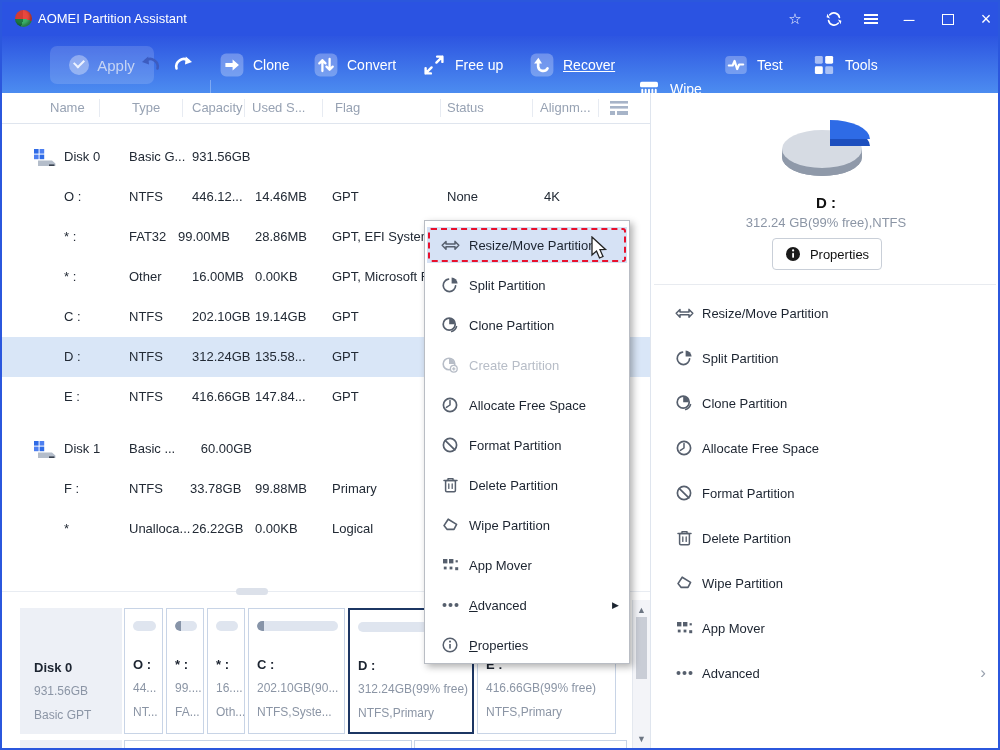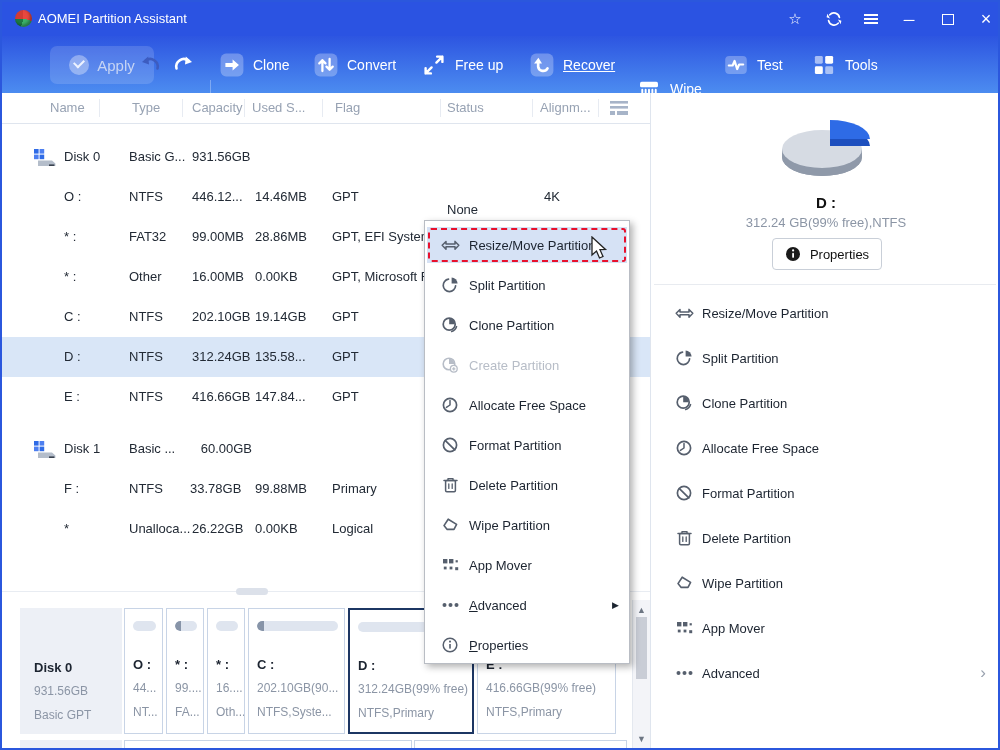--- a/index.html
+++ b/index.html
@@ -30,21 +30,21 @@
   .ticon{width:24px;height:24px;display:flex;align-items:center;justify-content:center;}
   
   #table-header{position:absolute;left:0;top:91px;width:648px;height:30px;background:#fff;border-bottom:1px solid #dfe5ee;}
   .hcol{position:absolute;top:7px;color:#97a2b3;font-size:13px;white-space:nowrap;}
   .hdiv{position:absolute;top:6px;width:1px;height:18px;background:#e7ebf2;}
   #view-toggle{position:absolute;left:606px;top:6px;width:22px;height:18px;}
   .trow{position:absolute;left:0;width:648px;height:40px;font-size:13px;color:#222a35;}
   .trow.sel{background:var(--selrow,#d9e6f7);}
   .cell{position:absolute;top:12px;white-space:nowrap;overflow:hidden;}
   .c-name{width:62px;} .c-type{width:62px;} .c-cap{width:60px;} .c-used{width:74px;}
-  .c-flag{width:120px;} .c-status{width:90px;margin-top:13px;} .c-align{width:60px;}
+  .c-flag{width:120px;} .c-status{width:90px;} .c-align{width:60px;}
   .diskicon{position:absolute;left:31px;top:11px;width:24px;height:19px;}
   
   #splitter{position:absolute;left:0;top:589px;width:648px;height:1px;background:#e8ecf2;}
   #split-handle{position:absolute;left:234px;top:586px;width:32px;height:7px;border-radius:4px;background:#dce1ea;}
   #bottom-panel{position:absolute;left:0;top:598px;width:630px;height:150px;background:#fff;overflow:hidden;}
   #disk-card{position:absolute;left:18px;top:8px;width:102px;height:126px;background:#edf0f6;}
   #disk-card .dname{position:absolute;left:14px;top:52px;font-size:13px;font-weight:bold;color:#1c2430;}
   #disk-card .dcap{position:absolute;left:14px;top:76px;font-size:12px;color:#8b95a5;}
   #disk-card .dtype{position:absolute;left:14px;top:100px;font-size:12px;color:#8b95a5;}
   .pcard{position:absolute;top:8px;height:126px;background:#fff;border:1px solid #c8d4e6;box-sizing:border-box;overflow:hidden;}
@@ -244,21 +244,21 @@
         <div class="cell c-type" style="left: 127px;">NTFS</div>
         <div class="cell c-cap" style="left: 190px;">446.12...</div>
         <div class="cell c-used" style="left: 253px;">14.46MB</div>
         <div class="cell c-flag" style="left: 330px;">GPT</div>
         <div class="cell c-status" style="left: 445px;">None</div>
         <div class="cell c-align" style="left: 542px;">4K</div>
       </div>
       <div class="trow" style="top: 215px;">
         <div class="cell c-name" style="left: 62px;">* :</div>
         <div class="cell c-type" style="left: 127px;">FAT32</div>
-        <div class="cell c-cap" style="left: 190px;">99.00MB</div>
+        <div class="cell c-cap" style="left: 176px;">99.00MB</div>
         <div class="cell c-used" style="left: 253px;">28.86MB</div>
         <div class="cell c-flag" style="left: 330px;">GPT, EFI System</div>
       </div>
       <div class="trow" style="top: 255px;">
         <div class="cell c-name" style="left: 62px;">* :</div>
         <div class="cell c-type" style="left: 127px;">Other</div>
         <div class="cell c-cap" style="left: 190px;">16.00MB</div>
         <div class="cell c-used" style="left: 253px;">0.00KB</div>
         <div class="cell c-flag" style="left: 330px;">GPT, Microsoft R</div>
       </div>

